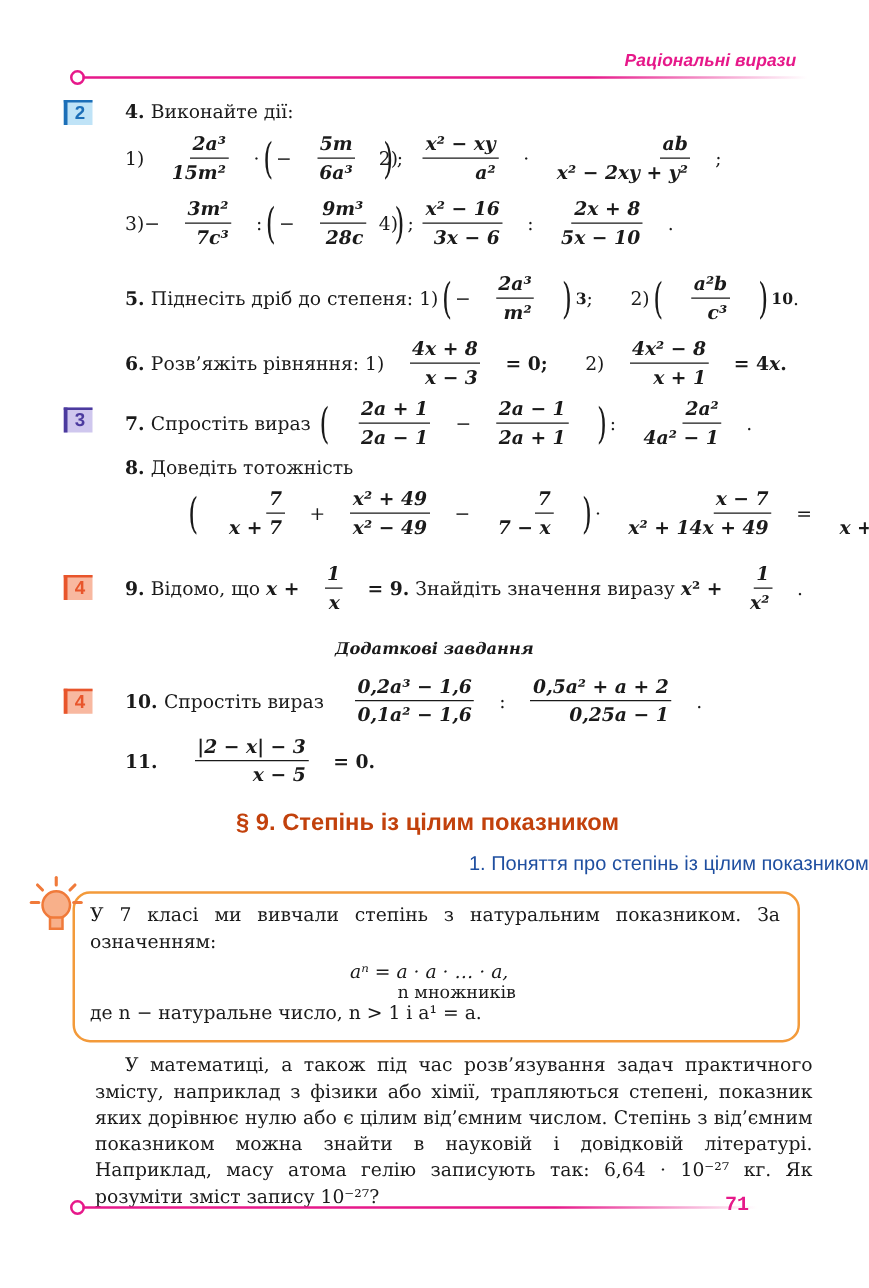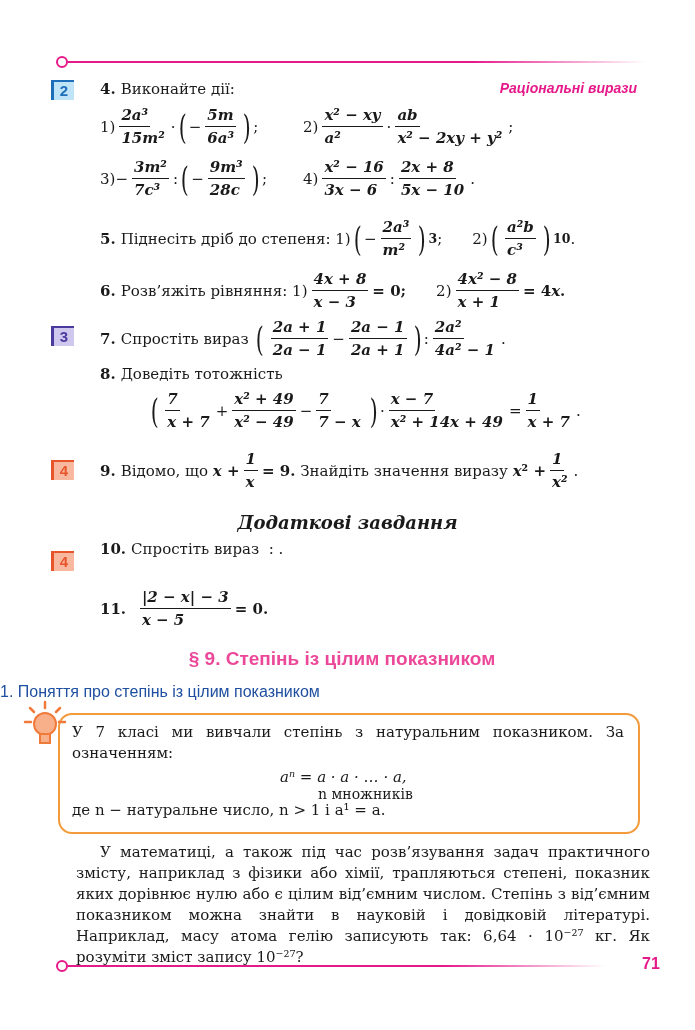--- a/index.html
+++ b/index.html
@@ -1,38 +1,38 @@
 <!DOCTYPE html>
 <html><head>
 <meta charset="utf-8">
 <style>
   html, body { margin:0; padding:0; background:#ffffff; }
   body { width:695px; height:1030px; position:relative; overflow:hidden;
          font-family:"DejaVu Serif", serif; color:#1a1a1a; font-size:15px; }
   .abs { position:absolute; }
   .hdr-title { position:absolute; right:58px; top:40px; color:#e6198a; font-family:"Liberation Sans", sans-serif;
-               font-weight:bold; font-style:italic; font-size:14px;margin-top:40px; }
+               font-weight:bold; font-style:italic; font-size:14px; }
   .rule { position:absolute; height:2px; background:linear-gradient(90deg,#e6198a 0%,#e6198a 70%,rgba(230,25,138,0) 100%); }
   .ring { position:absolute; width:8px; height:8px; border:2px solid #e6198a; border-radius:50%; background:#fff; }
   .badge { position:absolute; width:20px; height:18px; font-family:"Liberation Sans", sans-serif; font-weight:bold;
            font-size:15px; text-align:center; line-height:18px; border-left:3px solid; border-top:2px solid; }
   .b2 { background:#bfe3f7; color:#1c6fb8; border-color:#1c6fb8; }
   .b3 { background:#cfc7ee; color:#4b3a9e; border-color:#4b3a9e; }
   .b4 { background:#f8b8a0; color:#e8552b; border-color:#e8552b; }
   .line { position:absolute; font-size:15px; white-space:nowrap; display:flex; align-items:center; }
   .num { font-weight:bold; margin-right:5px; }
-  .frac { display:inline-flex; flex-direction:column; align-items:flex-start; vertical-align:middle; margin:0 4px; font-weight:bold; font-style:italic; }
+  .frac { display:inline-flex; flex-direction:column; align-items:flex-end; vertical-align:middle; margin:0 20px; font-weight:bold; font-style:italic; }
   .frac .n { padding:0 2px 2px; border-bottom:1.3px solid #1a1a1a; }
   .frac .d { padding:2px 2px 0; }
   .paren { font-size:34px; font-weight:normal; font-style:normal; line-height:1; transform:scaleX(0.6); display:inline-block; }
-  .sec-title { position:absolute; left:0; width:684px; text-align:center; top:648px; color:#ec4899;
+  .sec-title { position:absolute; left:0; width:684px; text-align:center; top:648px; color:#c2410c;
                font-family:"Liberation Sans", sans-serif; font-weight:bold; font-size:19px; }
-  .sub-title { position:absolute; left:0; width:695px; text-align:left; top:683px; color:#1f4fa0;
+  .sub-title { position:absolute; left:0; width:695px; text-align:right; top:683px; color:#1f4fa0;
                font-family:"Liberation Sans", sans-serif; font-size:16px; }
-  .extra { position:absolute; left:0; width:695px; text-align:center; top:512px; font-weight:bold; font-style:italic; font-size:18px; }
+  .extra { position:absolute; left:0; width:695px; text-align:center; top:512px; font-weight:bold; font-style:italic; font-size:13px; }
   .box { position:absolute; left:58px; top:713px; width:578px; height:117px; border:2px solid #f39a3a; border-radius:14px; }
   .para { position:absolute; left:76px; width:574px; font-size:15px; line-height:21px; text-align:justify; }
 </style>
 </head>
 <body>
 
 <div class="hdr-title">Раціональні вирази</div>
 <div class="ring" style="left:56px;top:56px;"></div>
 <div class="rule" style="left:66px;top:61px;width:580px;"></div>
 
@@ -177,22 +177,28 @@
       <span class="d">x²</span>
     </span>.
 </div>
 
 <div class="extra">Додаткові завдання</div>
 
 <div class="badge b4" style="left:51px;top:551px;">4</div>
 <div class="line" style="left:100px;top:540px;">
   <span class="num">10.</span>
   <span>Спростіть вираз</span>&nbsp;
-  :
-  .
+  <span class="frac">
+      <span class="n">0,2a³ − 1,6</span>
+      <span class="d">0,1a² − 1,6</span>
+    </span>:
+  <span class="frac">
+      <span class="n">0,5a² + a + 2</span>
+      <span class="d">0,25a − 1</span>
+    </span>.
 </div>
 
 <div class="line" style="left:100px;top:588px;">
   <span class="num">11.</span>
   &nbsp;
   <span class="frac">
       <span class="n">|2 − x| − 3</span>
       <span class="d">x − 5</span>
     </span><b>= 0.</b>
 </div>
@@ -214,13 +220,13 @@
 </svg>
 <div class="para" style="left:72px;width:552px;top:722px;">У 7 класі ми вивчали степінь з натуральним показником. За означенням:</div>
 <div class="abs" style="left:280px;top:768px;font-style:italic;">aⁿ = a · a · … · a,</div>
 <div class="abs" style="left:318px;top:786px;font-size:14px;">n  множників</div>
 <div class="para" style="left:72px;top:800px;">де n − натуральне число, n &gt; 1 і a¹ = a.</div>
 
 <div class="para" style="top:842px;text-indent:24px;">У математиці, а також під час розв’язування задач практичного змісту, наприклад з фізики або хімії, трапляються степені, показник яких дорівнює нулю або є цілим від’ємним числом. Степінь з від’ємним показником можна знайти в науковій і довідковій літературі. Наприклад, масу атома гелію записують так: 6,64 · 10⁻²⁷ кг. Як розуміти зміст запису 10⁻²⁷?</div>
 
 <div class="ring" style="left:56px;top:960px;"></div>
 <div class="rule" style="left:66px;top:965px;width:540px;"></div>
-<div class="abs" style="left:642px;top:955px;color:#e6198a;font-family:Liberation Sans, sans-serif;font-weight:bold;font-size:16px;">71</div>
+<div class="abs" style="left:580px;top:955px;color:#e6198a;font-family:Liberation Mono, monospace;font-weight:bold;font-size:16px;">71</div>
 
 </body></html>

